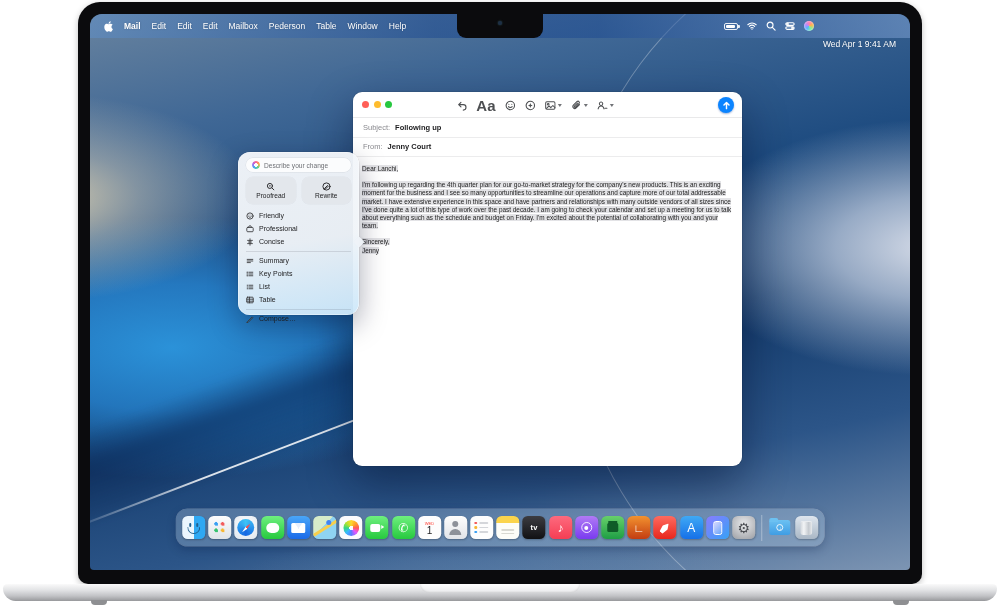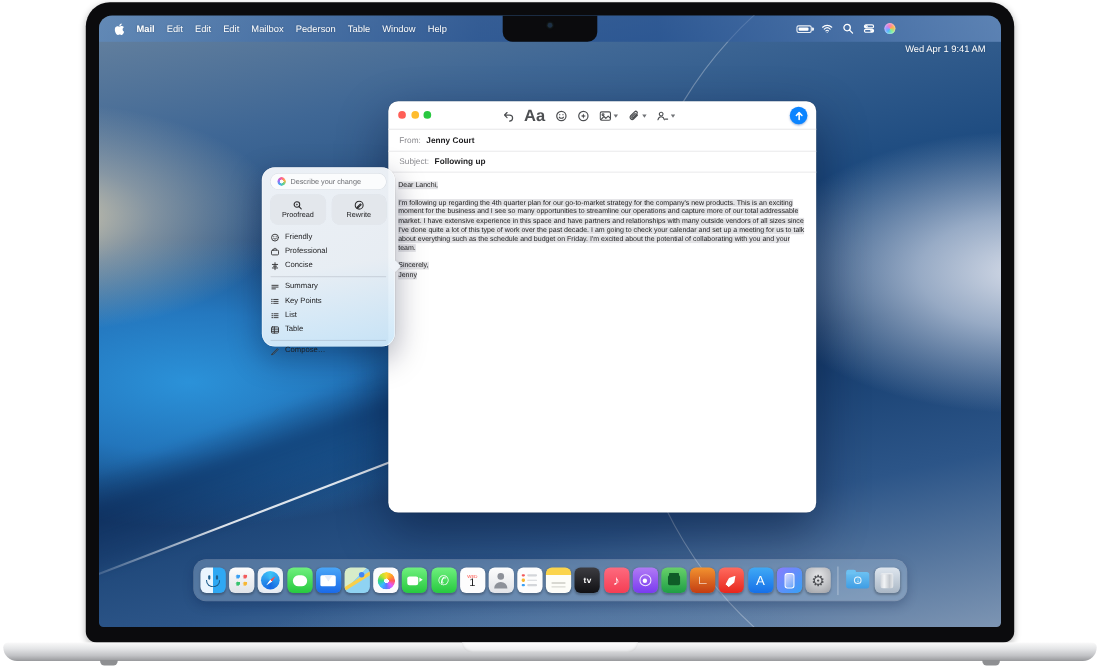--- a/index.html
+++ b/index.html
@@ -296,26 +296,26 @@
           </span>
         </div>
         <div class="send-btn">
           <svg viewBox="0 0 10 10">
               <path d="M5 8.5V1.8M2.2 4.4 5 1.6l2.8 2.8"></path>
             </svg>
         </div>
       </div>
 
       <div class="hdr-row">
+        <span class="hdr-label">Subject:</span>
+        <span class="hdr-value strong">Following up</span>
+      </div>
+      <div class="hdr-row">
         <span class="hdr-label">From:</span>
         <span class="hdr-value strong from-gap">Jenny Court</span>
-      </div>
-      <div class="hdr-row">
-        <span class="hdr-label">Subject:</span>
-        <span class="hdr-value strong">Following up</span>
       </div>
 
       <div class="mail-body">
         <p class="tight"><span class="sel">Dear Lanchi,</span></p>
         <p style="margin-top:8px;"><span class="sel">I'm following up regarding the 4th quarter plan for our go-to-market strategy for the company's new products. This is an exciting moment for the business and I see so many opportunities to streamline our operations and capture more of our total addressable market. I have extensive experience in this space and have partners and relationships with many outside vendors of all sizes since I've done quite a lot of this type of work over the past decade. I am going to check your calendar and set up a meeting for us to talk about everything such as the schedule and budget on Friday. I'm excited about the potential of collaborating with you and your team.</span></p>
         <p class="tight"><span class="sel">Sincerely,</span></p>
         <p class="tight"><span class="sel">Jenny</span></p>
       </div>
     </div>
 

